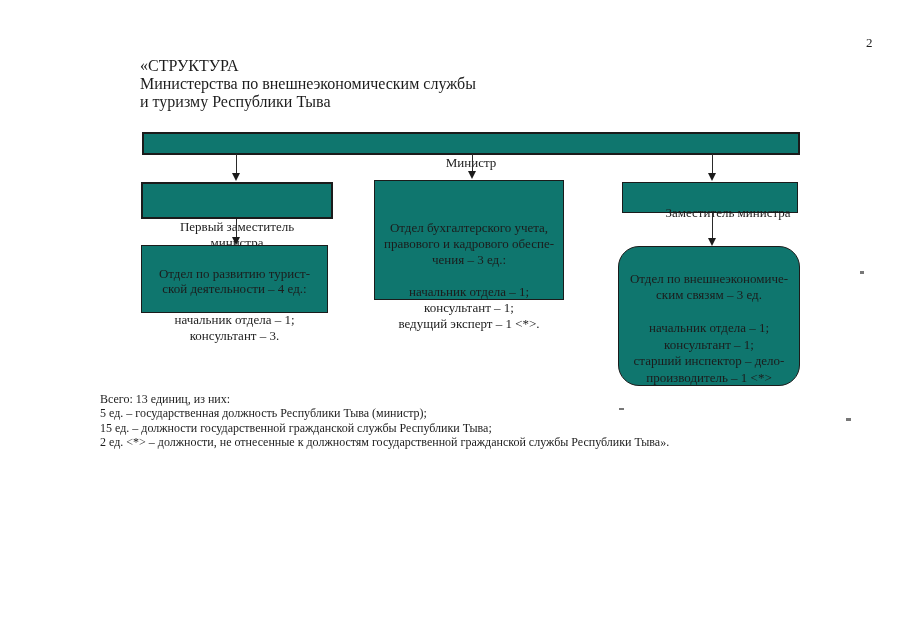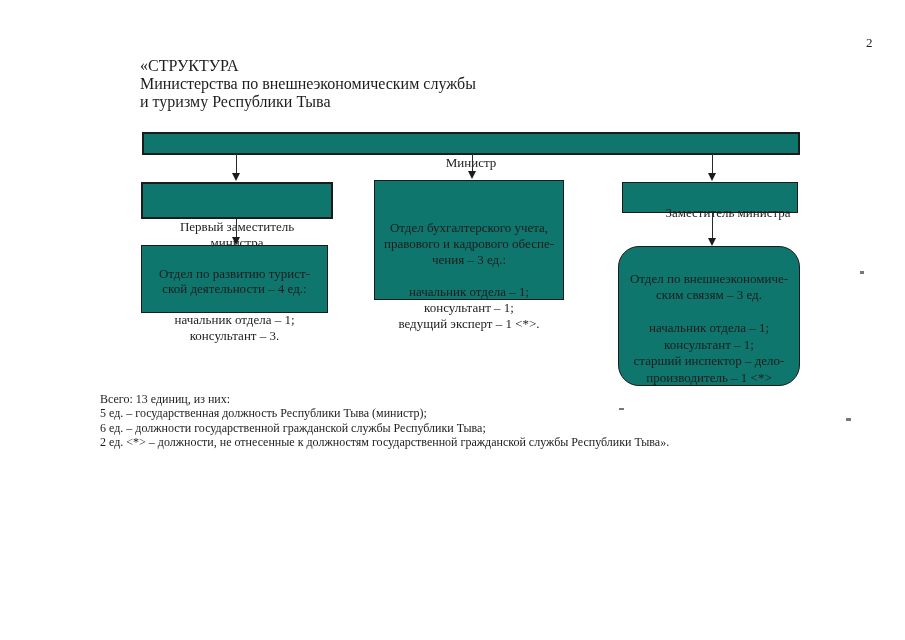--- a/index.html
+++ b/index.html
@@ -174,21 +174,21 @@
 
   <div class="vline" id="conn-4"></div>
   <div class="arrow-down" id="arr-4"></div>
 
   <div class="vline" id="conn-5"></div>
   <div class="arrow-down" id="arr-5"></div>
 
   <div class="notes">
     <div>Всего: 13 единиц, из них:</div>
     <div>5 ед. – государственная должность Республики Тыва (министр);</div>
-    <div>6 ед. – должности государственной гражданской службы Республики Тыва;</div>
+    <div>15 ед. – должности государственной гражданской службы Республики Тыва;</div>
     <div>2 ед. &lt;*&gt; – должности, не отнесенные к должностям государственной гражданской службы Республики Тыва».</div>
   </div>
 
   <div class="artifact" id="artifact-1"></div>
   <div class="artifact" id="artifact-2"></div>
   <div class="artifact" id="artifact-3"></div>
 
 </div>
 
 </body></html>

